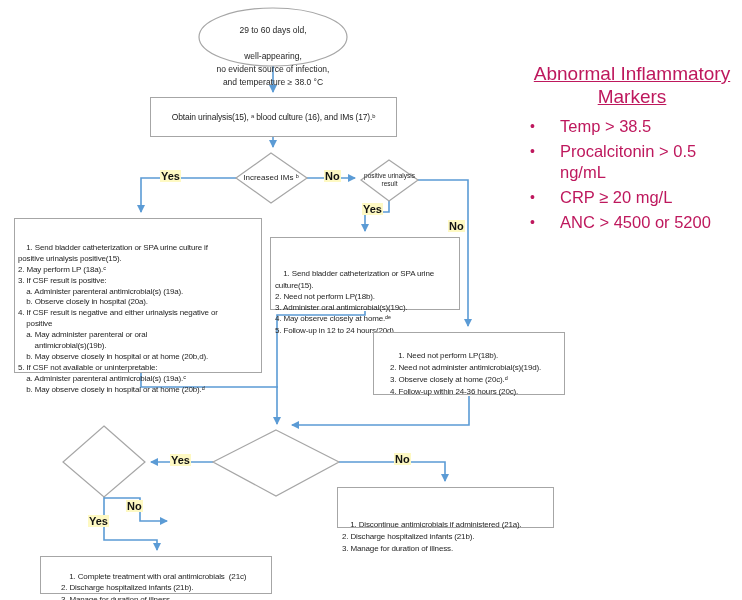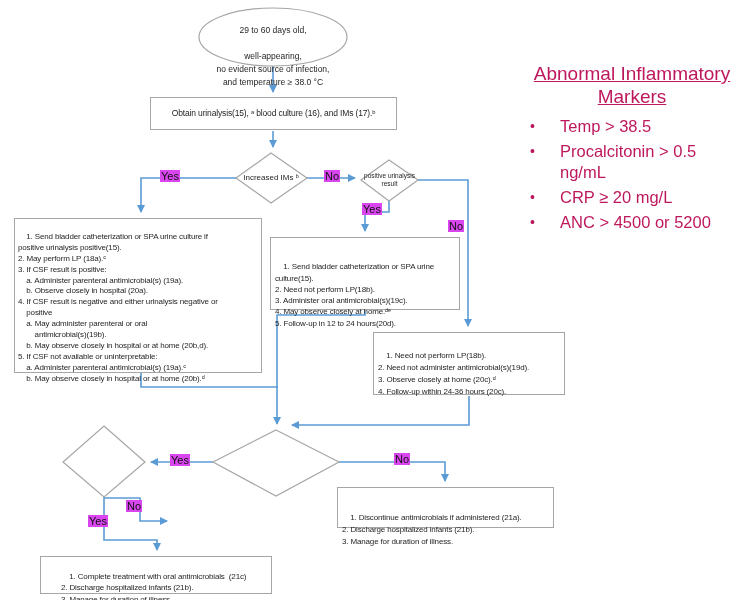--- a/index.html
+++ b/index.html
@@ -4,30 +4,30 @@
 <style>
   html,body{margin:0;padding:0;background:#fff;}
   #canvas{
     position:relative;width:742px;height:600px;background:#fff;overflow:hidden;
     font-family:"Liberation Sans","DejaVu Sans",sans-serif;color:#1f1f1f;
   }
   #shapes{position:absolute;left:0;top:0;z-index:1;}
   .fbox{
     position:absolute;z-index:2;background:#fff;border:1px solid #a6a6a6;
     font-size:8px;letter-spacing:-0.15px;line-height:11px;color:#1f1f1f;
-    white-space:pre;box-sizing:border-box;padding:12px 4px;
+    white-space:pre;box-sizing:border-box;padding:19px 4px;
   }
   .center-text{display:flex;align-items:center;justify-content:center;text-align:center;white-space:pre-line;}
   .shape-label{
     position:absolute;z-index:3;text-align:center;white-space:pre-line;
     color:#1f1f1f;background:transparent;
   }
   .yn{
-    position:absolute;z-index:4;font-weight:normal;font-size:11px;color:#111;
-    background:#d946ef;padding:0 1px;line-height:12px;
+    position:absolute;z-index:4;font-weight:bold;font-size:11px;color:#111;
+    background:#fef9c3;padding:0 1px;line-height:12px;
   }
   #side-panel{position:absolute;z-index:2;left:522px;top:62px;width:220px;color:#be185d;}
   #side-title{text-align:center;font-size:19px;line-height:23px;}
   #side-title span{text-decoration:underline;}
   .bullet-row{display:flex;margin-top:4px;font-size:16.5px;line-height:21px;}
   .bullet-dot{width:30px;flex:0 0 30px;text-align:left;padding-left:8px;font-size:14px;}
   .bullet-text{width:170px;}
 </style>
 </head>
 <body>
@@ -73,21 +73,21 @@
 
   <div class="fbox center-text" style="left:150px;top:97px;width:247px;height:33px;font-size:8.5px;">
     <span>Obtain urinalysis(15), ᵃ blood culture (16), and IMs (17).ᵇ</span>
   </div>
 
   <div class="shape-label" style="left:226px;top:173px;width:90px;font-size:8px;line-height:9px;">Increased IMs ᵇ</div>
 
   <div class="shape-label" style="left:358px;top:172px;width:63px;font-size:6.5px;line-height:8px;">positive urinalysis
 result</div>
 
-  <div class="fbox" style="left:14px;top:218px;width:248px;height:155px;line-height:10.9px;padding:2px 3px;">
+  <div class="fbox" style="left:14px;top:218px;width:248px;height:155px;line-height:10.9px;padding:13px 3px;">
     <span>1. Send bladder catheterization or SPA urine culture if
 positive urinalysis positive(15).
 2. May perform LP (18a).ᶜ
 3. If CSF result is positive:
     a. Administer parenteral antimicrobial(s) (19a).
     b. Observe closely in hospital (20a).
 4. If CSF result is negative and either urinalysis negative or
     positive
     a. May administer parenteral or oral
         antimicrobial(s)(19b).
@@ -99,21 +99,21 @@
 
   <div class="fbox" style="left:270px;top:237px;width:190px;height:73px;line-height:11.3px;">
     <span>1. Send bladder catheterization or SPA urine
 culture(15).
 2. Need not perform LP(18b).
 3. Administer oral antimicrobial(s)(19c).
 4. May observe closely at home.ᵈᵉ
 5. Follow-up in 12 to 24 hours(20d).</span>
   </div>
 
-  <div class="fbox" style="left:373px;top:332px;width:192px;height:63px;line-height:12px;padding:5px 4px;">
+  <div class="fbox" style="left:373px;top:332px;width:192px;height:63px;line-height:12px;padding:5px 16px;">
     <span>1. Need not perform LP(18b).
 2. Need not administer antimicrobial(s)(19d).
 3. Observe closely at home (20c).ᵈ
 4. Follow-up within 24-36 hours (20c).</span>
   </div>
 
 
 
   <div class="fbox" style="left:337px;top:487px;width:217px;height:41px;line-height:12px;">
     <span>1. Discontinue antimicrobials if administered (21a).

